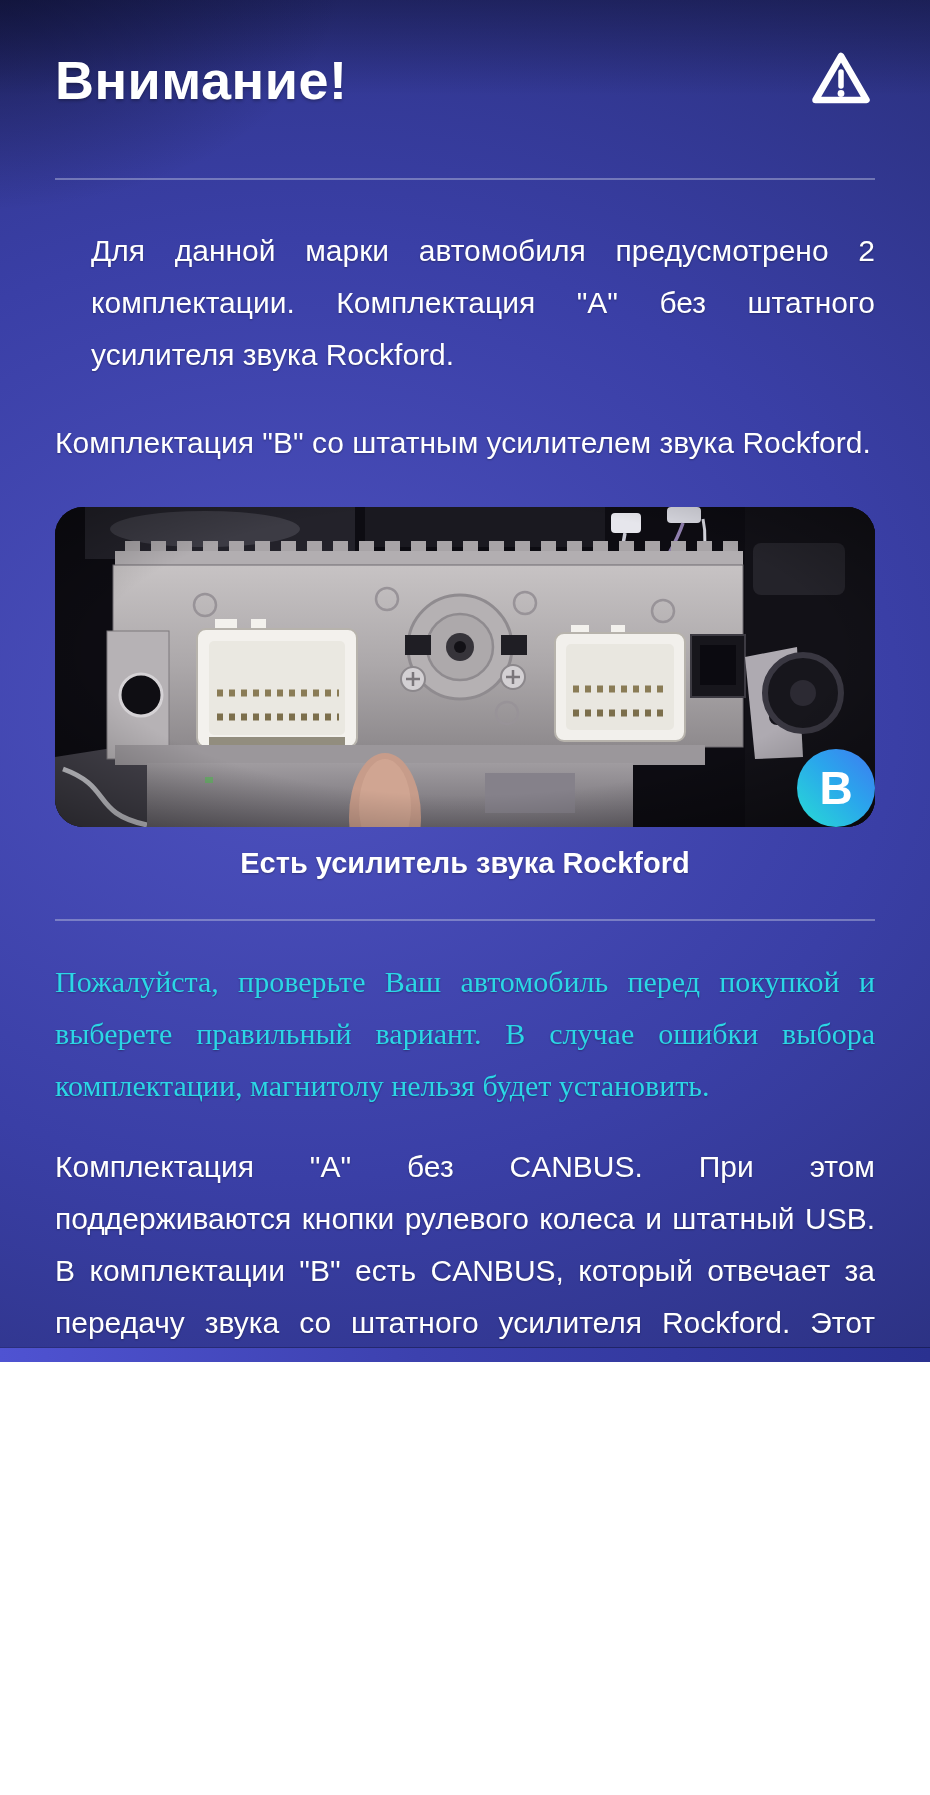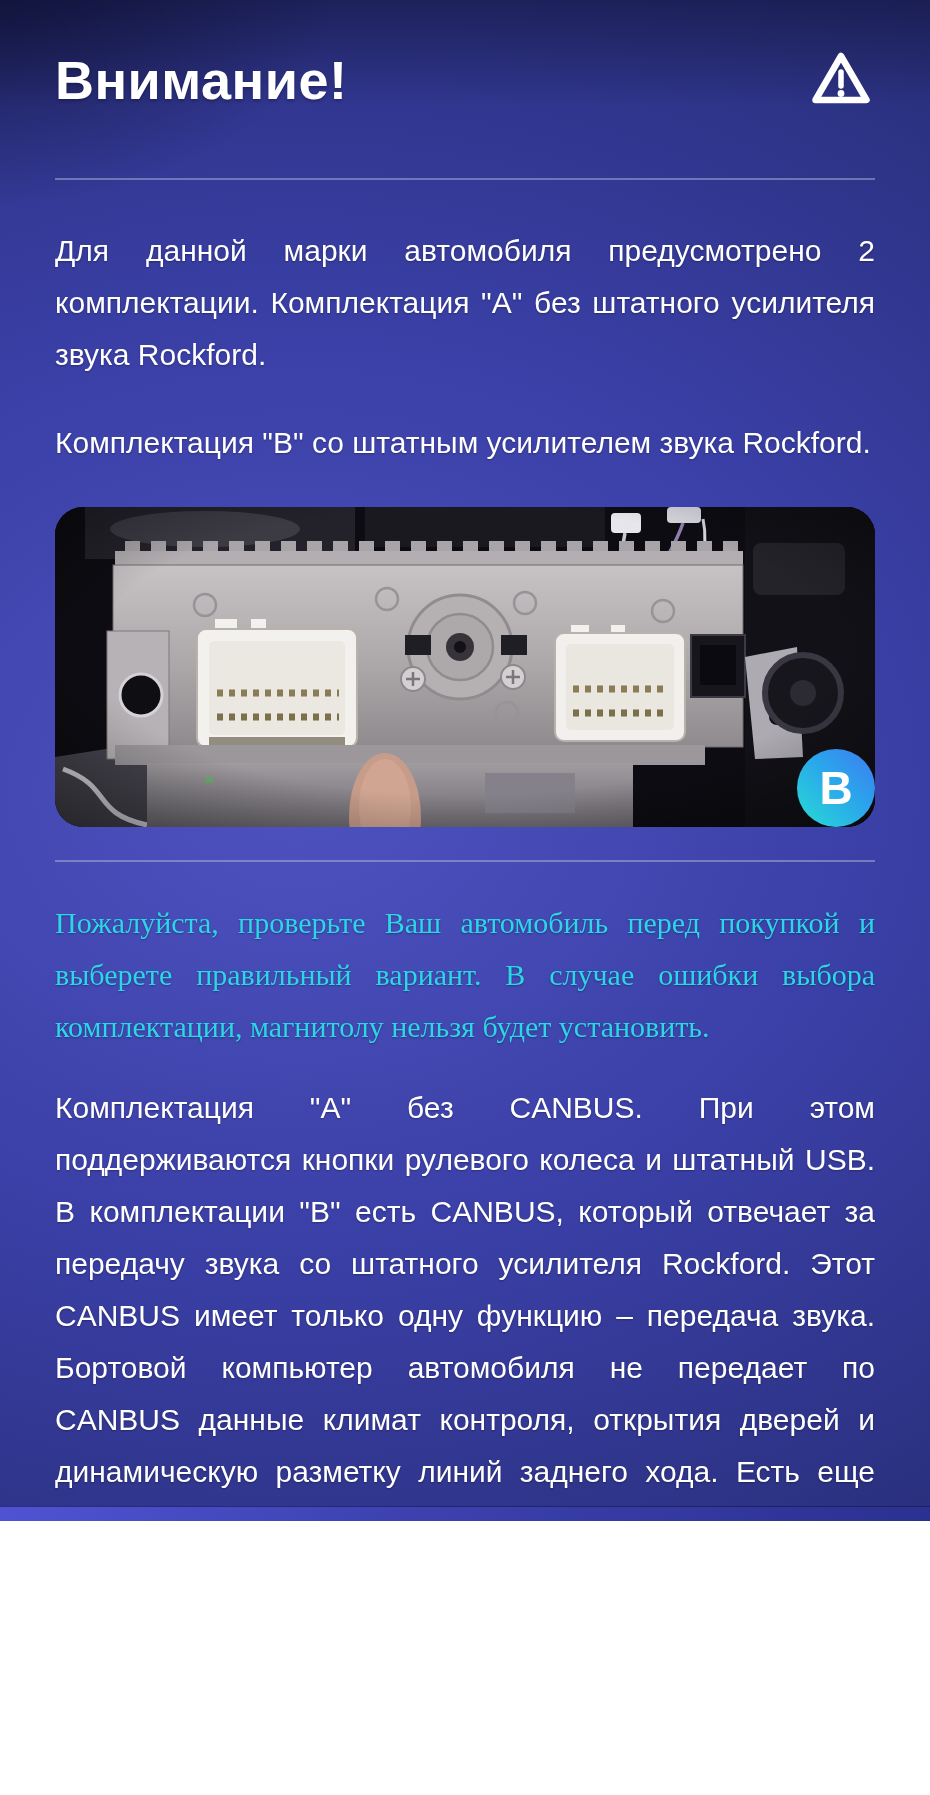--- a/index.html
+++ b/index.html
@@ -3,21 +3,21 @@
 <meta charset="utf-8">
 <style>
   html,body{margin:0;padding:0;}
   body{
     width:930px;
     font-family:"Liberation Sans","DejaVu Sans",sans-serif;
     -webkit-font-smoothing:antialiased;
   }
   .page{
     position:relative;
-    width:930px;height:1521px;
+    width:930px;height:1362px;
     overflow:hidden;
     color:#ffffff;
     background:
       radial-gradient(520px 340px at -2% -2%, rgba(8,10,34,.62), rgba(8,10,34,0) 70%),
       linear-gradient(180deg, rgba(10,12,40,.45) 0%, rgba(10,12,40,0) 7%),
       radial-gradient(1250px 980px at 32% 52%, #4e52c0 0%, #3a3fa6 48%, #262c73 100%);
   }
   .content{padding:0 55px;}
   .page-header{
     display:flex;align-items:center;justify-content:space-between;
@@ -34,21 +34,21 @@
     background:rgba(190,196,224,.45);
   }
   .div1{margin-top:66px;}
   .div2{margin-top:33px;}
   p{margin:0;}
   .body-text{
     font-size:30px;line-height:52px;
     text-align:justify;
     text-shadow:0 1px 2px rgba(0,0,0,.3);
   }
-  .intro-1{margin-top:45px;}
+  .intro-1{margin-top:45px;margin-left:36px;}
   .intro-2{margin-top:36px;}
   .photo-wrap{
     position:relative;
     margin:38px 0 0 0;
     width:820px;height:320px;
     border-radius:28px;
     overflow:hidden;
     background:#0d0c12;
   }
   .photo-wrap svg{display:block;width:100%;height:100%;}
@@ -200,20 +200,21 @@
         <circle cx="748" cy="186" r="13" fill="#2c2a33"></circle>
 
         <ellipse cx="330" cy="310" rx="36" ry="64" fill="#c79c8a"></ellipse>
         <ellipse cx="330" cy="300" rx="26" ry="48" fill="#d4a995" opacity="0.7"></ellipse>
 
         <rect x="0" y="0" width="820" height="320" fill="url(#vig)"></rect>
       </svg>
       <div class="variant-badge">B</div>
     </figure>
 
+    <div class="photo-caption">Есть усилитель звука Rockford</div>
 
     <hr class="divider div2">
 
     <p class="body-text notice-text">Пожалуйста, проверьте Ваш автомобиль перед покупкой и выберете правильный вариант. В случае ошибки выбора комплектации, магнитолу нельзя будет установить.</p>
 
     <p class="body-text details-text">Комплектация "А" без CANBUS. При этом поддерживаются кнопки рулевого колеса и штатный USB. В комплектации "В" есть CANBUS, который отвечает за передачу звука со штатного усилителя Rockford. Этот CANBUS имеет только одну функцию – передача звука. Бортовой компьютер автомобиля не передает по CANBUS данные климат контроля, открытия дверей и динамическую разметку линий заднего хода. Есть еще одна особенность для данной комплектации автомобиля. Поскольку для аудиовхода усилителя требуется только два канала, четыре линий динамиков головного устройства также используют два канала. Поэтому левые и правые задние динамики не могут настраиваться в звуковом поле эквалайзера.</p>
 
   </div>
 
   <div class="next-section-edge"></div>

